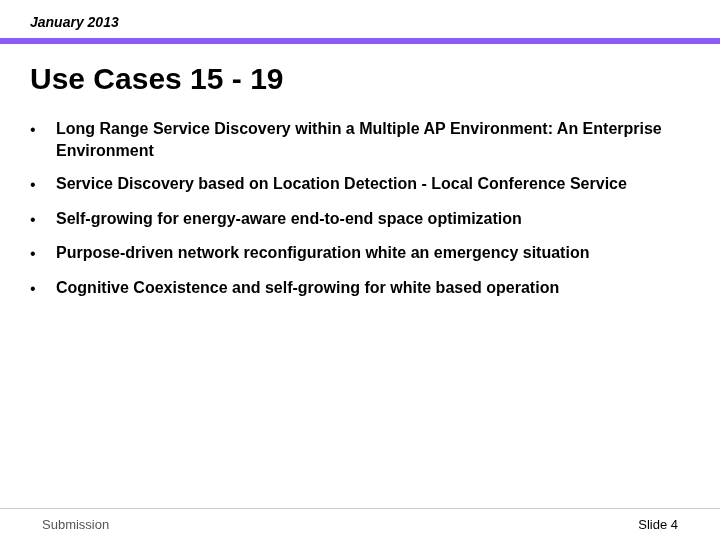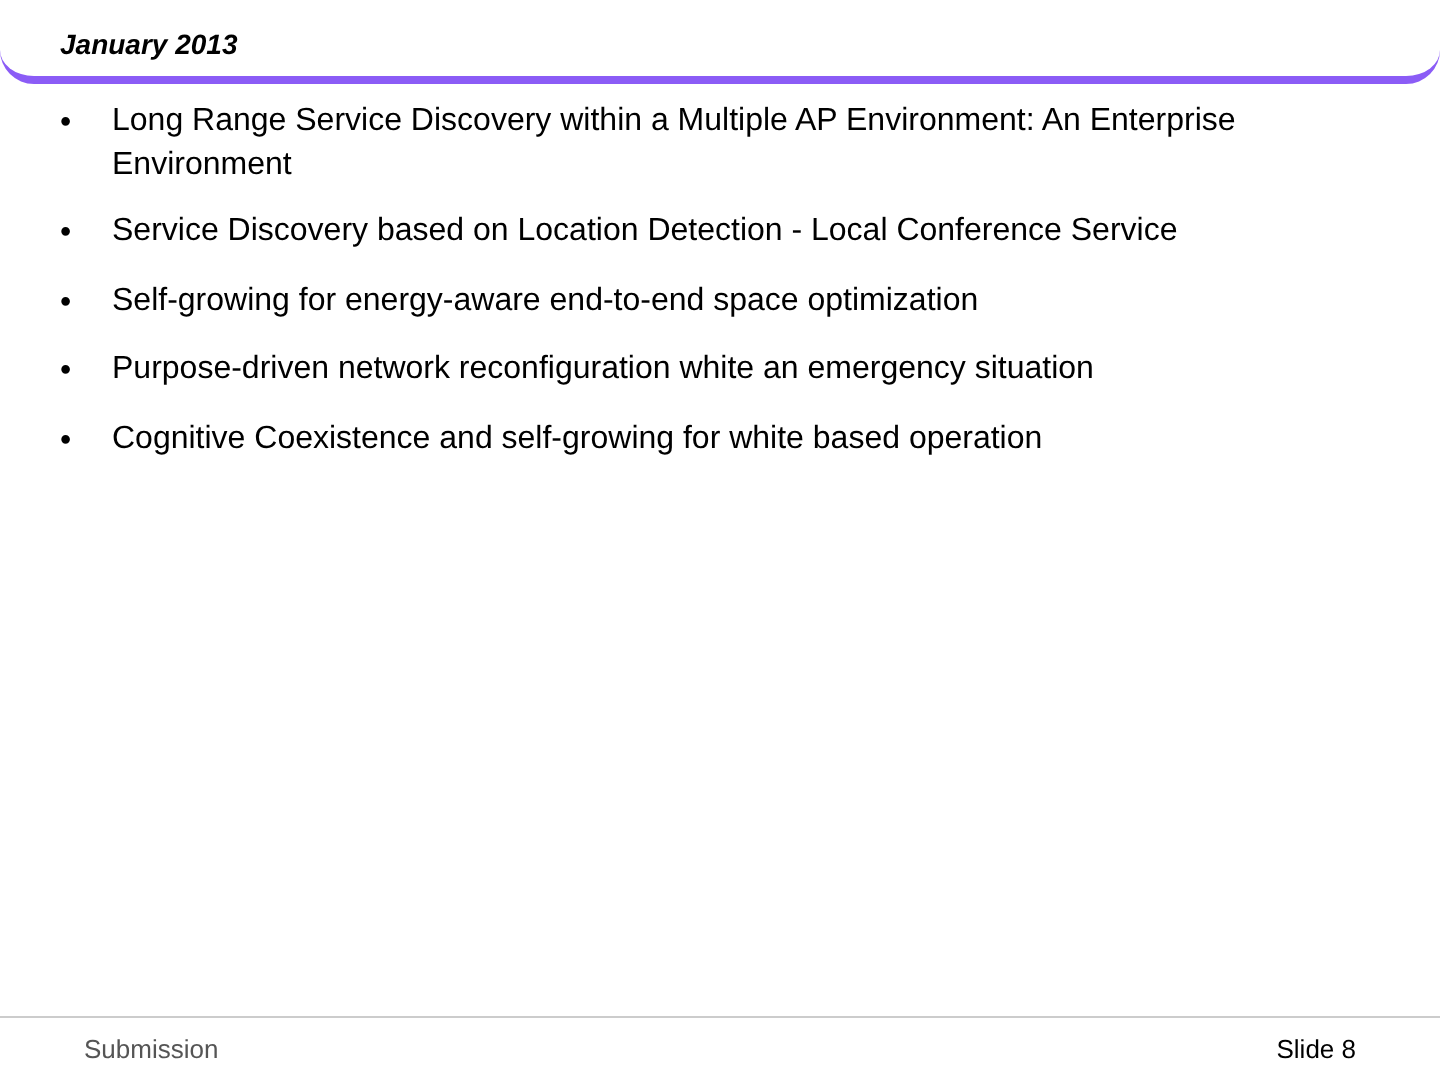--- a/index.html
+++ b/index.html
@@ -23,22 +23,21 @@
       background: #ffffff;
       position: relative;
       padding: 0;
     }
 
     .header {
       display: flex;
       justify-content: space-between;
       align-items: flex-start;
       padding: 14px 30px 8px 30px;
-      border-bottom: 4px solid #8b5cf6;
-      border-radius: 17px;
+      border-bottom: 6px solid #8b5cf6;
     }
 
     .header-left {
       font-size: 14px;
       font-weight: bold;
       color: #000000;
       font-style: italic;
     }
 
     .header-right {
@@ -78,20 +77,21 @@
 
     .bullet-dot {
       min-width: 18px;
       margin-right: 8px;
       margin-top: 1px;
       font-size: 16px;
     }
 
     .bullet-text {
       flex: 1;
+      font-weight: bold;
     }
 
     .footer {
       position: absolute;
       bottom: 0;
       left: 0;
       right: 0;
       display: flex;
       justify-content: space-between;
       align-items: center;
@@ -116,20 +116,23 @@
   </style>
 </head>
 <body>
 
 <div class="slide">
 
   <div class="header">
     <span class="header-left">January 2013</span>
   </div>
 
+  <div class="title-section">
+    <h1 class="slide-title">Use Cases 15 - 19</h1>
+  </div>
 
   <div class="content-section">
     <ul class="bullet-list">
     <li class="bullet-item">
           <span class="bullet-dot">•</span>
           <span class="bullet-text">Long Range Service Discovery within a Multiple AP Environment: An Enterprise Environment</span>
         </li>
         <li class="bullet-item">
           <span class="bullet-dot">•</span>
           <span class="bullet-text">Service Discovery based on Location Detection - Local Conference Service</span>
@@ -144,16 +147,16 @@
         </li>
         <li class="bullet-item">
           <span class="bullet-dot">•</span>
           <span class="bullet-text">Cognitive Coexistence and self-growing for white based operation</span>
         </li>
       </ul>
   </div>
 
   <div class="footer">
     <span class="footer-left">Submission</span>
-    <span class="footer-center">Slide 8</span>
+    <span class="footer-center">Slide 4</span>
   </div>
 
 </div>
 
 </body></html>

